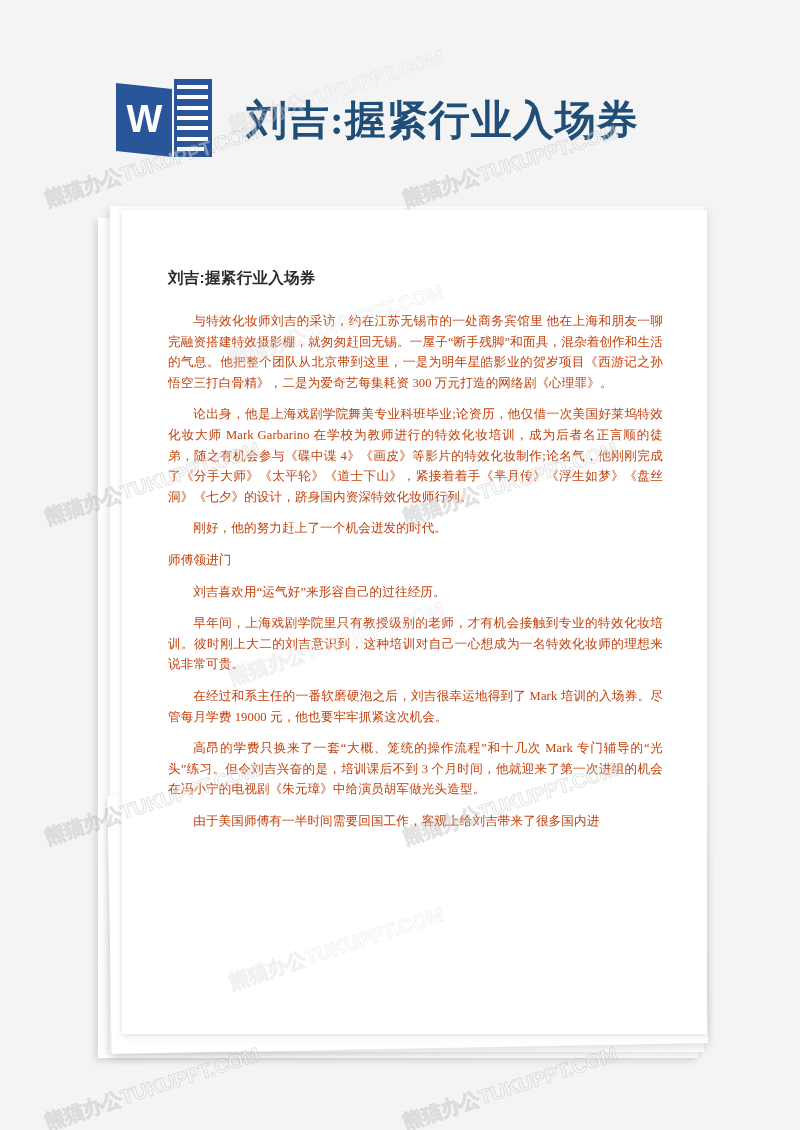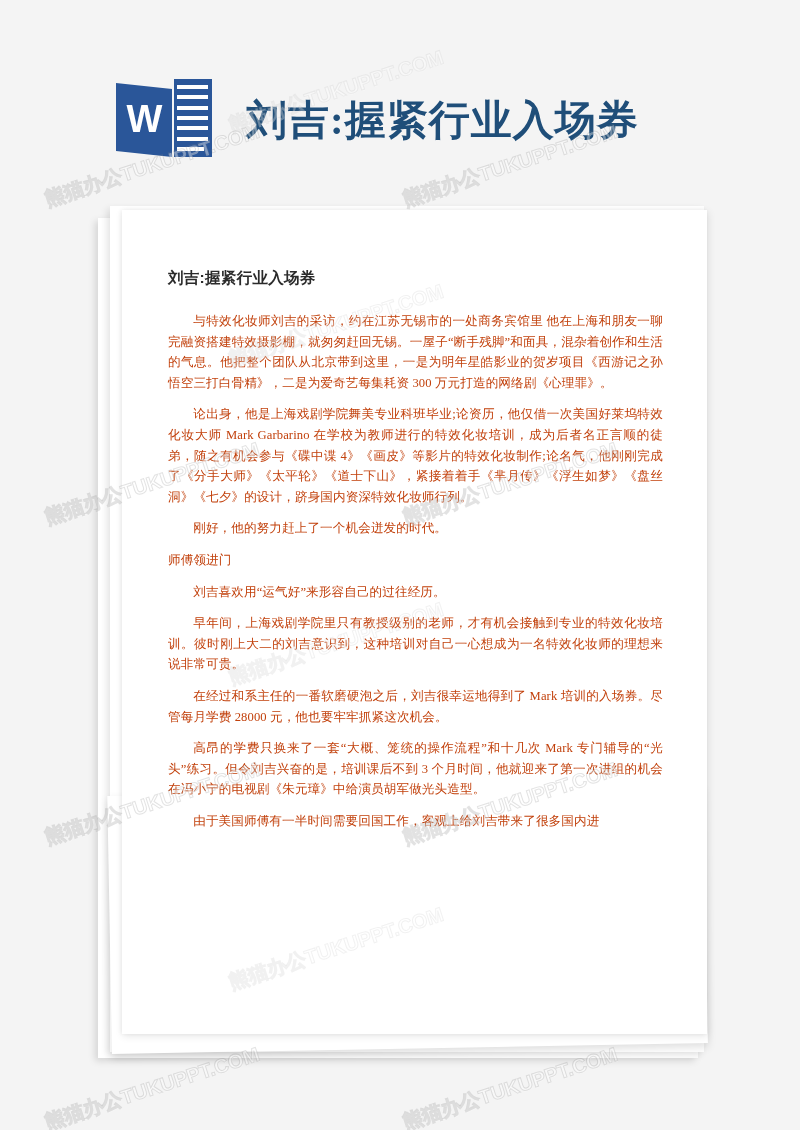--- a/index.html
+++ b/index.html
@@ -227,21 +227,21 @@
 
   <div class="sheet-front">
     <div class="doc-heading">刘吉:握紧行业入场券</div>
     <div id="doc-body">
         <p class="doc-p">与特效化妆师刘吉的采访，约在江苏无锡市的一处商务宾馆里 他在上海和朋友一聊完融资搭建特效摄影棚，就匆匆赶回无锡。一屋子“断手残脚”和面具，混杂着创作和生活的气息。他把整个团队从北京带到这里，一是为明年星皓影业的贺岁项目《西游记之孙悟空三打白骨精》，二是为爱奇艺每集耗资 300 万元打造的网络剧《心理罪》。</p>
         <p class="doc-p">论出身，他是上海戏剧学院舞美专业科班毕业;论资历，他仅借一次美国好莱坞特效化妆大师 Mark Garbarino 在学校为教师进行的特效化妆培训，成为后者名正言顺的徒弟，随之有机会参与《碟中谍 4》《画皮》等影片的特效化妆制作;论名气，他刚刚完成了《分手大师》《太平轮》《道士下山》，紧接着着手《芈月传》《浮生如梦》《盘丝洞》《七夕》的设计，跻身国内资深特效化妆师行列。</p>
         <p class="doc-p">刚好，他的努力赶上了一个机会迸发的时代。</p>
         <p class="doc-p noindent">师傅领进门</p>
         <p class="doc-p">刘吉喜欢用“运气好”来形容自己的过往经历。</p>
         <p class="doc-p">早年间，上海戏剧学院里只有教授级别的老师，才有机会接触到专业的特效化妆培训。彼时刚上大二的刘吉意识到，这种培训对自己一心想成为一名特效化妆师的理想来说非常可贵。</p>
-        <p class="doc-p">在经过和系主任的一番软磨硬泡之后，刘吉很幸运地得到了 Mark 培训的入场券。尽管每月学费 28000 元，他也要牢牢抓紧这次机会。</p>
+        <p class="doc-p">在经过和系主任的一番软磨硬泡之后，刘吉很幸运地得到了 Mark 培训的入场券。尽管每月学费 19000 元，他也要牢牢抓紧这次机会。</p>
         <p class="doc-p">高昂的学费只换来了一套“大概、笼统的操作流程”和十几次 Mark 专门辅导的“光头”练习。但令刘吉兴奋的是，培训课后不到 3 个月时间，他就迎来了第一次进组的机会 在冯小宁的电视剧《朱元璋》中给演员胡军做光头造型。</p>
         <p class="doc-p">由于美国师傅有一半时间需要回国工作，客观上给刘吉带来了很多国内进</p>
       </div>
   </div>
 </div>
 
 <div class="wm-layer" id="wm-layer">
     <div class="wm" style="left: 40px; top: 152px;">熊猫办公TUKUPPT.COM</div>
     <div class="wm" style="left: 398px; top: 152px;">熊猫办公TUKUPPT.COM</div>
     <div class="wm dim" style="left: 224px; top: 78px;">熊猫办公TUKUPPT.COM</div>

